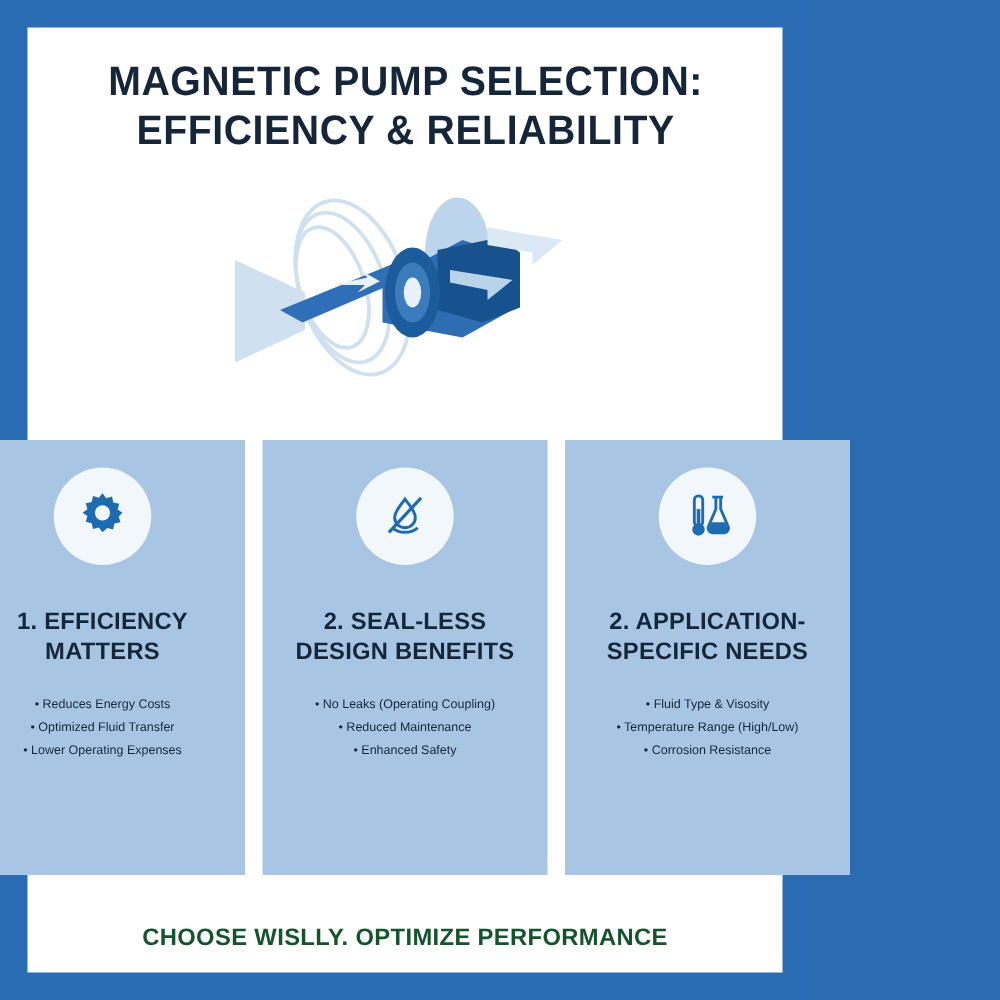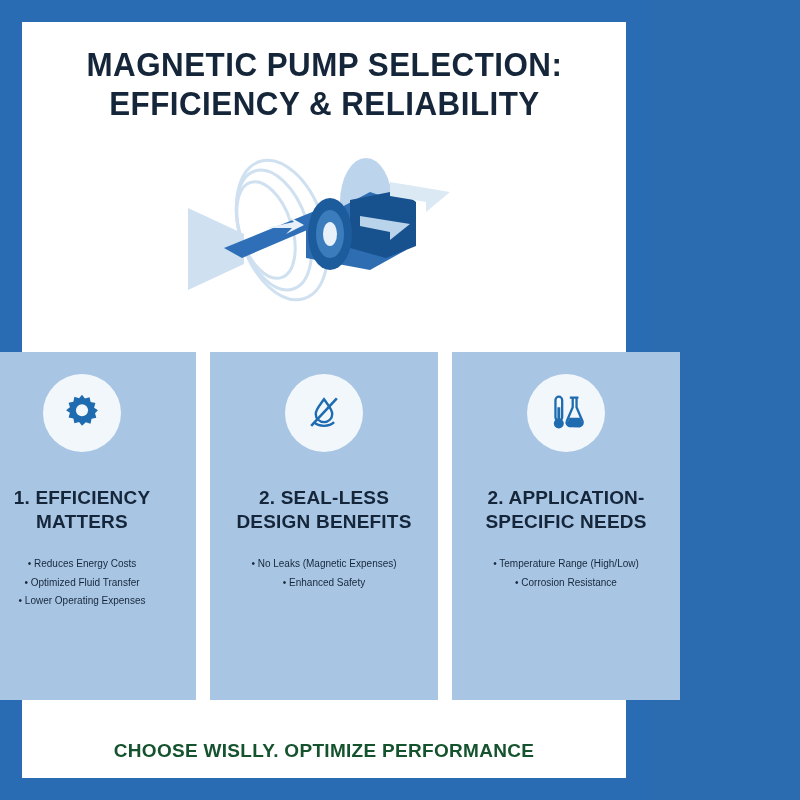--- a/index.html
+++ b/index.html
@@ -169,37 +169,39 @@
       <div class="card">
         <div class="icon-circle">
           <svg viewBox="0 0 48 48" width="44" height="44">
             <path fill="none" stroke="#1f6bb0" stroke-width="2.6" d="M24 9c5 7 9 11 9 16a9 9 0 0 1-18 0c0-5 4-9 9-16z"></path>
             <path fill="none" stroke="#1f6bb0" stroke-width="2.6" d="M13 34c3 3 6 4 11 4s8-1 11-4"></path>
             <line x1="10" y1="38" x2="38" y2="8" stroke="#1f6bb0" stroke-width="2.8"></line>
           </svg>
         </div>
         <div class="card-title">2. SEAL-LESS DESIGN BENEFITS</div>
         <ul class="bullets">
-          <li>No Leaks (Magnetic Expenses)</li>
+          <li>No Leaks (Operating Coupling)</li>
+          <li>Reduced Maintenance</li>
           <li>Enhanced Safety</li>
         </ul>
       </div>
 
       <div class="card">
         <div class="icon-circle">
           <svg viewBox="0 0 48 48" width="46" height="46">
             <rect x="13" y="7" width="7" height="25" rx="3.5" fill="none" stroke="#1f6bb0" stroke-width="2.4"></rect>
             <circle cx="16.5" cy="35" r="5.2" fill="#1f6bb0"></circle>
             <rect x="15" y="18" width="3" height="16" fill="#1f6bb0"></rect>
             <path fill="none" stroke="#1f6bb0" stroke-width="2.4" d="M28 8h9M31 8v10l-6 14a4 4 0 0 0 3.6 5.8h9.8A4 4 0 0 0 41 32l-6-14V8"></path>
             <path fill="#1f6bb0" d="M27.4 29h11.2l2 5a3.4 3.4 0 0 1-3 4.6h-9.2A3.4 3.4 0 0 1 25.4 34z"></path>
           </svg>
         </div>
         <div class="card-title">2. APPLICATION-SPECIFIC NEEDS</div>
         <ul class="bullets">
+          <li>Fluid Type &amp; Visosity</li>
           <li>Temperature Range (High/Low)</li>
           <li>Corrosion Resistance</li>
         </ul>
       </div>
 
     </div>
 
     <div class="footer">CHOOSE WISLLY. OPTIMIZE PERFORMANCE</div>
   </div>
 </div>

